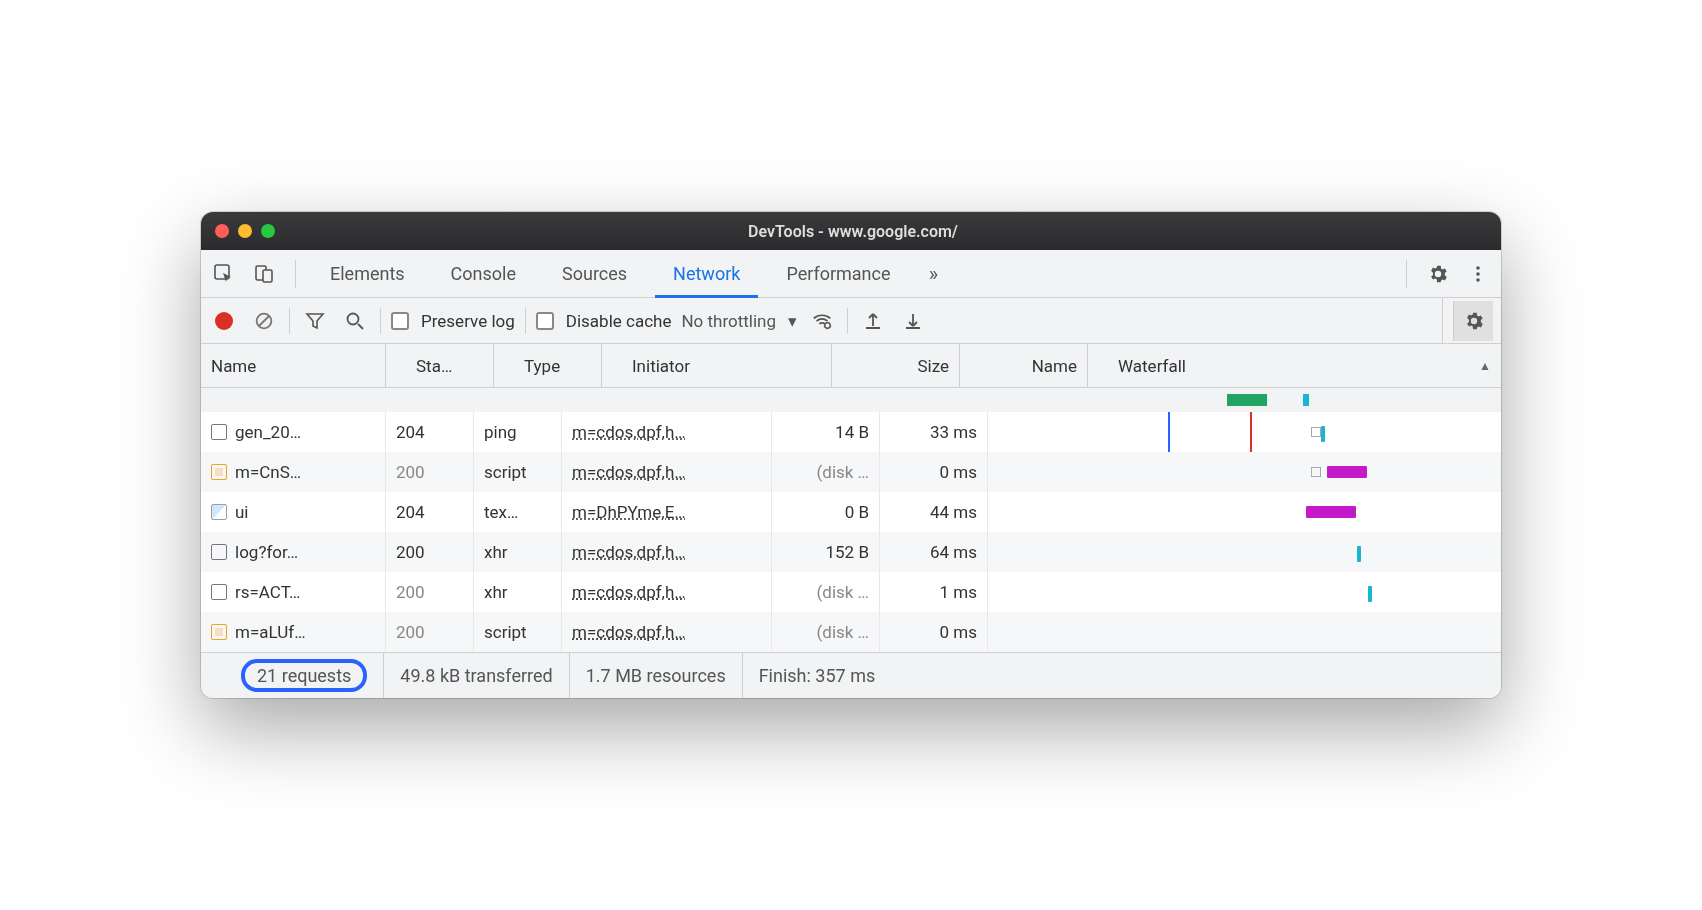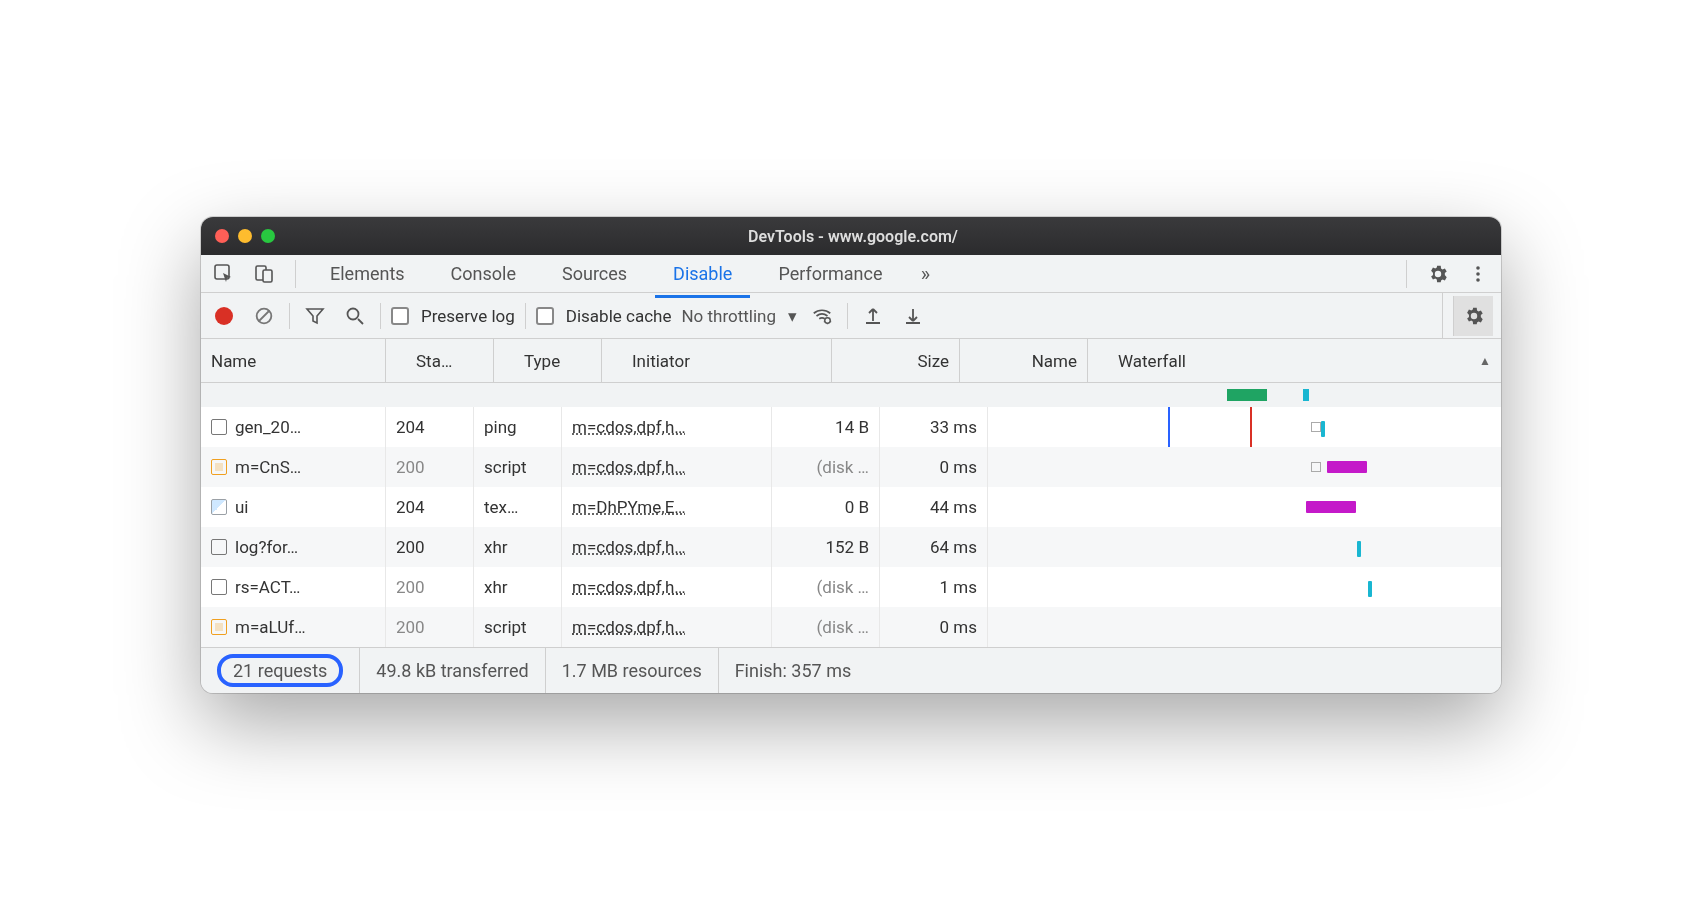--- a/index.html
+++ b/index.html
@@ -30,21 +30,21 @@
   .tl { width:14px; height:14px; border-radius:50%; }
   .tl.red{background:#ff5f57}
   .tl.yellow{background:#febc2e}
   .tl.green{background:#28c840}
   .titlebar-title {
     position:absolute; left:4px; right:0; text-align:center;
     color:#ddd; font-size:16px; font-weight:600;
   }
   
   .tabbar {
-    height: 38px;
+    height: 48px;
     background:#f1f3f4;
     display:flex;
     align-items:center;
     padding:0 8px;
     border-bottom:1px solid #cfcfcf;
     font-size:18px;
     color:#333;
     gap:10px;
   }
   .tabbar .sep { width:1px; height:28px; background:#cfcfcf; margin:0 6px; }
@@ -145,20 +145,21 @@
     height:46px; border-top:1px solid #cfcfcf; background:#f1f3f4;
     display:flex; align-items:center; gap:0; font-size:18px; color:#555;
     padding-right:10px;
   }
   .statusbar .seg { padding:0 16px; border-right:1px solid #cfcfcf; height:100%; display:flex; align-items:center;}
   .statusbar .seg:last-child{border-right:none;}
   .statusbar .dcl { color:#2345ff; }
   .highlight-pill {
     border:4px solid #2962ff; border-radius:16px; padding:2px 12px;
     color:#555;
+    margin-left:24px;
   }
 
   svg { display:block; }
 </style>
 </head>
 <body>
 
 <div class="window">
 
   <div class="titlebar">
@@ -180,21 +181,21 @@
     <div class="iconbtn">
       <svg width="20" height="20" viewBox="0 0 20 20">
           <rect x="2" y="2" width="10" height="14" rx="1.5" fill="none" stroke="#555" stroke-width="1.6"></rect>
           <rect x="9" y="6" width="9" height="12" rx="1.5" fill="#f1f3f4" stroke="#555" stroke-width="1.6"></rect>
         </svg>
     </div>
     <div class="sep"></div>
     <div class="tab">Elements</div>
     <div class="tab">Console</div>
     <div class="tab">Sources</div>
-    <div class="tab active">Disable</div>
+    <div class="tab active">Network</div>
     <div class="tab">Performance</div>
     <div class="iconbtn" style="font-size:20px;">»</div>
     <div class="spacer"></div>
     <div class="sep"></div>
     <div class="iconbtn">
       <svg width="22" height="22" viewBox="0 0 24 24">
           <path fill="#555" d="M19.4 13a7.5 7.5 0 0 0 .1-1 7.5 7.5 0 0 0-.1-1l2.1-1.6-2-3.4-2.5 1a7.6 7.6 0 0 0-1.7-1L15 3h-4l-.3 2a7.6 7.6 0 0 0-1.7 1l-2.5-1-2 3.4L6.6 11a7.5 7.5 0 0 0-.1 1 7.5 7.5 0 0 0 .1 1l-2.1 1.6 2 3.4 2.5-1a7.6 7.6 0 0 0 1.7 1L11 21h4l.3-2a7.6 7.6 0 0 0 1.7-1l2.5 1 2-3.4Zm-7.4 2.5A3.5 3.5 0 1 1 15.5 12 3.5 3.5 0 0 1 12 15.5Z"></path>
         </svg>
     </div>
     <div class="iconbtn">

